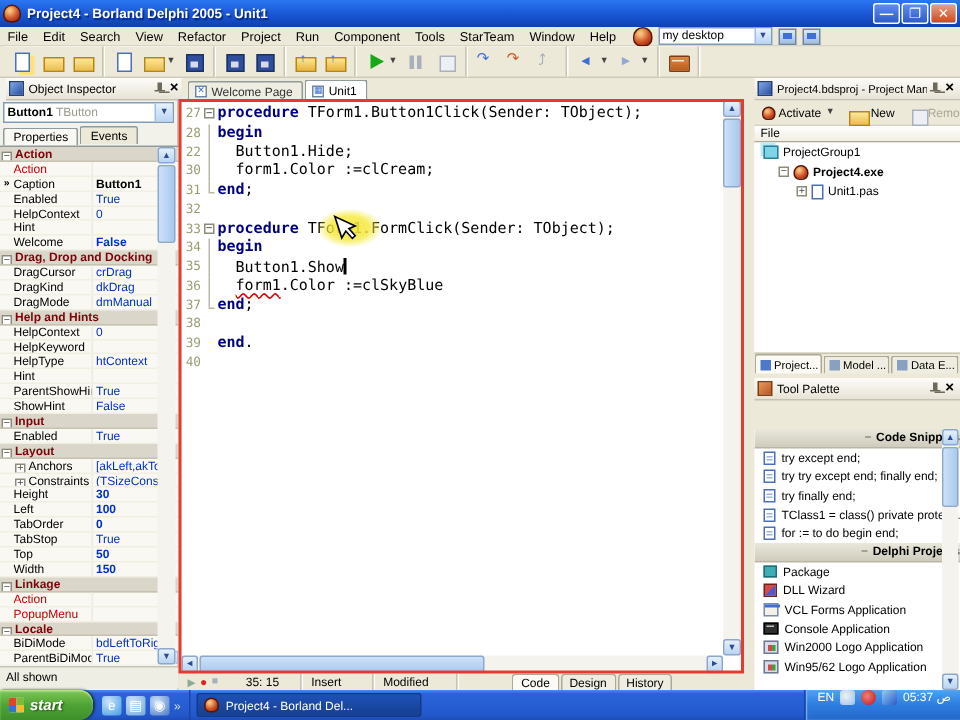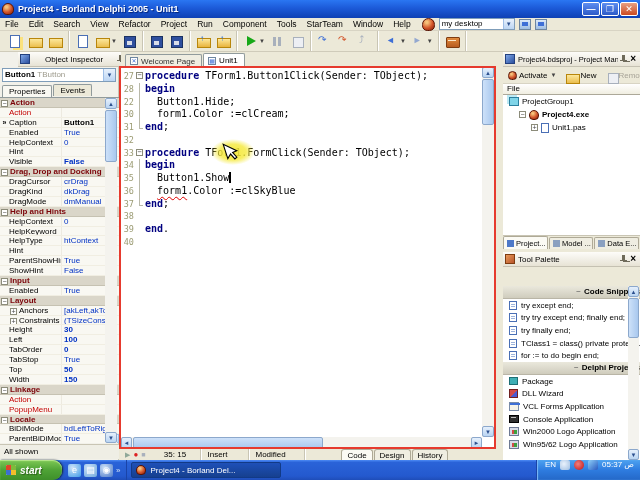--- a/index.html
+++ b/index.html
@@ -334,21 +334,21 @@
         </span>
       </div>
       <div class="tgroup">
         <span class="tbtn">
           <span class="sh sh-book"></span>
         </span>
       </div>
     </div>
 
   <div id="oi">
-    <div class="phead" style="left:18px;top:0;width:119px;position:absolute;text-align:center;">
+    <div class="phead" style="left:4px;top:0;width:119px;position:absolute;">
       <span class="gem"></span>
       <span class="cap">Object Inspector</span>
       <span class="pin"></span>
       <span class="xbtn">×</span>
     </div>
     <div id="oi-combo">
       <b>Button1</b>
       <span class="cls">TButton</span>
       <span class="ca">▼</span>
     </div>
@@ -378,21 +378,21 @@
           <span class="nm">HelpContext</span>
           <span class="vl">0</span>
         </div>
         <div class="oirow">
           <span class="gut"></span>
           <span class="nm">Hint</span>
           <span class="vl"></span>
         </div>
         <div class="oirow">
           <span class="gut"></span>
-          <span class="nm">Visible</span>
+          <span class="nm">Welcome</span>
           <span class="vl b">False</span>
         </div>
         <div class="oicat"><span class="box7">−</span><span>Drag, Drop and Docking</span></div>
         <div class="oirow">
           <span class="gut"></span>
           <span class="nm">DragCursor</span>
           <span class="vl">crDrag</span>
         </div>
         <div class="oirow">
           <span class="gut"></span>

